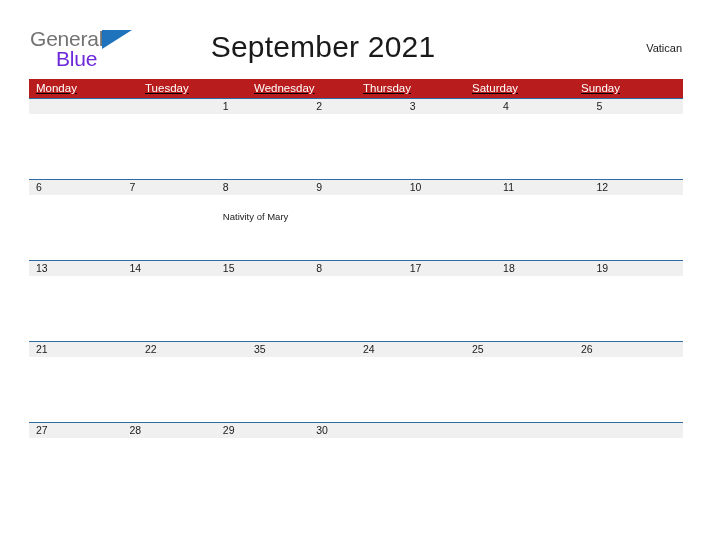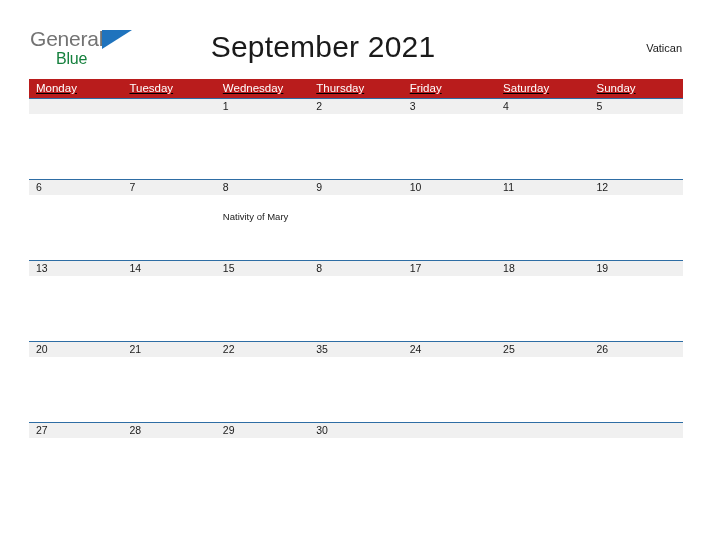--- a/index.html
+++ b/index.html
@@ -44,22 +44,22 @@
     top: 0;
     font-size: 21px;
     color: #737373;
     letter-spacing: -0.2px;
     line-height: 22px;
   }
   .logo-blue {
     position: absolute;
     left: 26px;
     top: 20px;
-    font-size: 16px;
-    color: #15803d;
+    font-size: 21px;
+    color: #6d28d9;
     letter-spacing: -0.2px;
     line-height: 22px;
   }
   .logo-triangle {
     position: absolute;
     left: 72px;
     top: 2px;
     width: 0;
     height: 0;
     border-left: 30px solid #1f73bd;
@@ -180,21 +180,20 @@
 
     <div class="country">Vatican</div>
   </div>
 
   <div class="calendar">
     <div class="weekdays" id="weekday-row">
         <div class="weekday">Monday</div>
         <div class="weekday">Tuesday</div>
         <div class="weekday">Wednesday</div>
         <div class="weekday">Thursday</div>
-        <div class="weekday">Friday</div>
         <div class="weekday">Saturday</div>
         <div class="weekday">Sunday</div>
       </div>
     <div id="weeks-container">
         <div class="week">
           <div class="week-rule"></div>
           <div class="week-body">
             <div class="daycell empty">
               <div class="daynum-band"></div>
               <span class="daynum"></span>
@@ -312,25 +311,20 @@
               <span class="daynum">19</span>
               <div class="events"></div>
             </div>
           </div>
         </div>
         <div class="week">
           <div class="week-rule"></div>
           <div class="week-body">
             <div class="daycell">
               <div class="daynum-band"></div>
-              <span class="daynum">20</span>
-              <div class="events"></div>
-            </div>
-            <div class="daycell">
-              <div class="daynum-band"></div>
               <span class="daynum">21</span>
               <div class="events"></div>
             </div>
             <div class="daycell">
               <div class="daynum-band"></div>
               <span class="daynum">22</span>
               <div class="events"></div>
             </div>
             <div class="daycell">
               <div class="daynum-band"></div>

